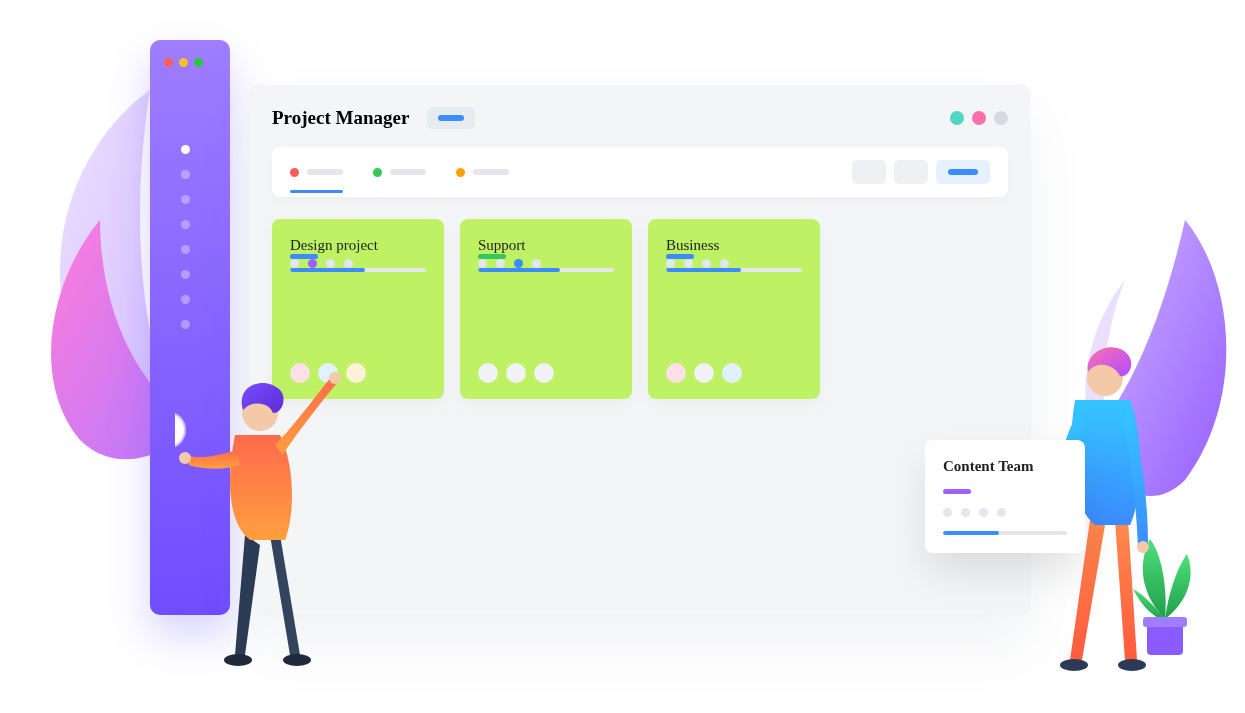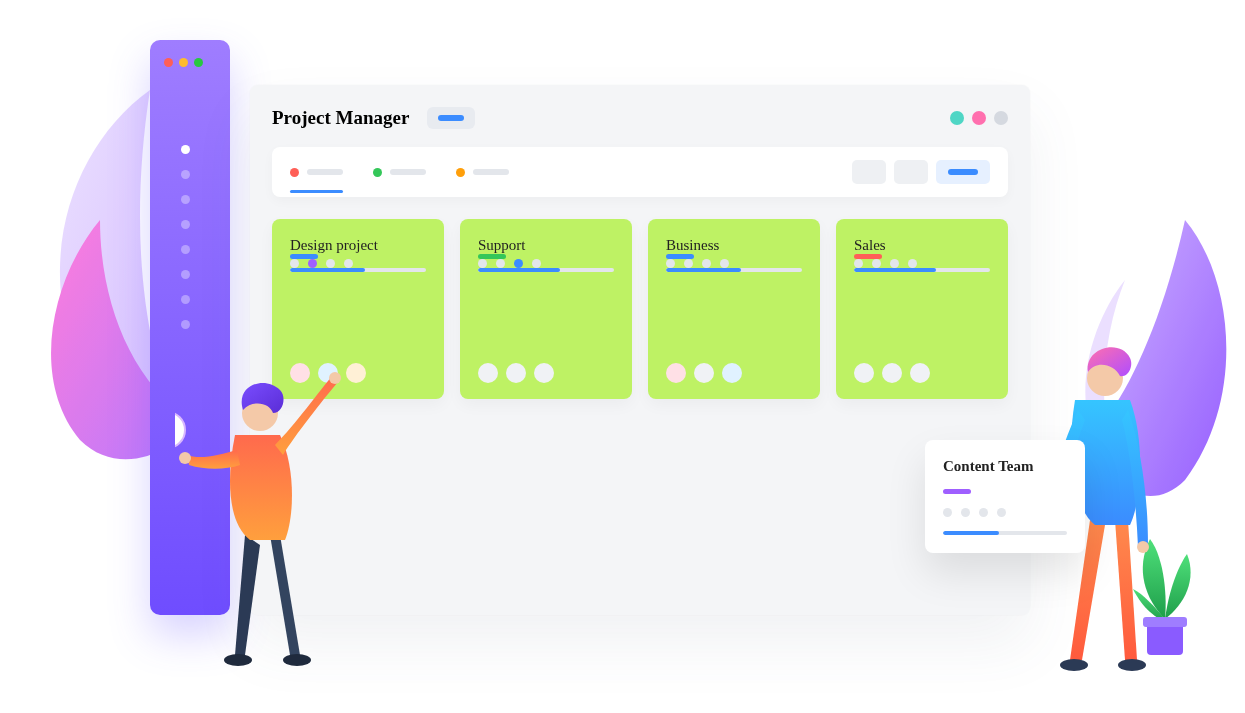--- a/index.html
+++ b/index.html
@@ -279,38 +279,20 @@
         </div>
         <div class="progress">
           <i style="width: 55%; background: rgb(59, 140, 255);"></i>
         </div>
         <div class="chips">
           <span style="background: rgb(255, 224, 230);"></span>
           <span style="background: rgb(240, 242, 245);"></span>
           <span style="background: rgb(224, 242, 255);"></span>
         </div>
       </div>
-      <div class="card">
-        <h3>Sales</h3>
-        <div class="accent" style="background: rgb(255, 95, 87);"></div>
-        <div class="dot-row">
-          <span></span>
-          <span></span>
-          <span></span>
-          <span></span>
-        </div>
-        <div class="progress">
-          <i style="width: 60%; background: rgb(59, 140, 255);"></i>
-        </div>
-        <div class="chips">
-          <span style="background: rgb(240, 242, 245);"></span>
-          <span style="background: rgb(240, 242, 245);"></span>
-          <span style="background: rgb(240, 242, 245);"></span>
-        </div>
-      </div>
     </div>
 </div>
 
 <div class="float-card">
   <h3>Content Team</h3>
   <div class="accent" style="background: rgb(159, 95, 255);"></div>
   <div class="dot-row">
     <span></span>
       <span></span>
       <span></span>

